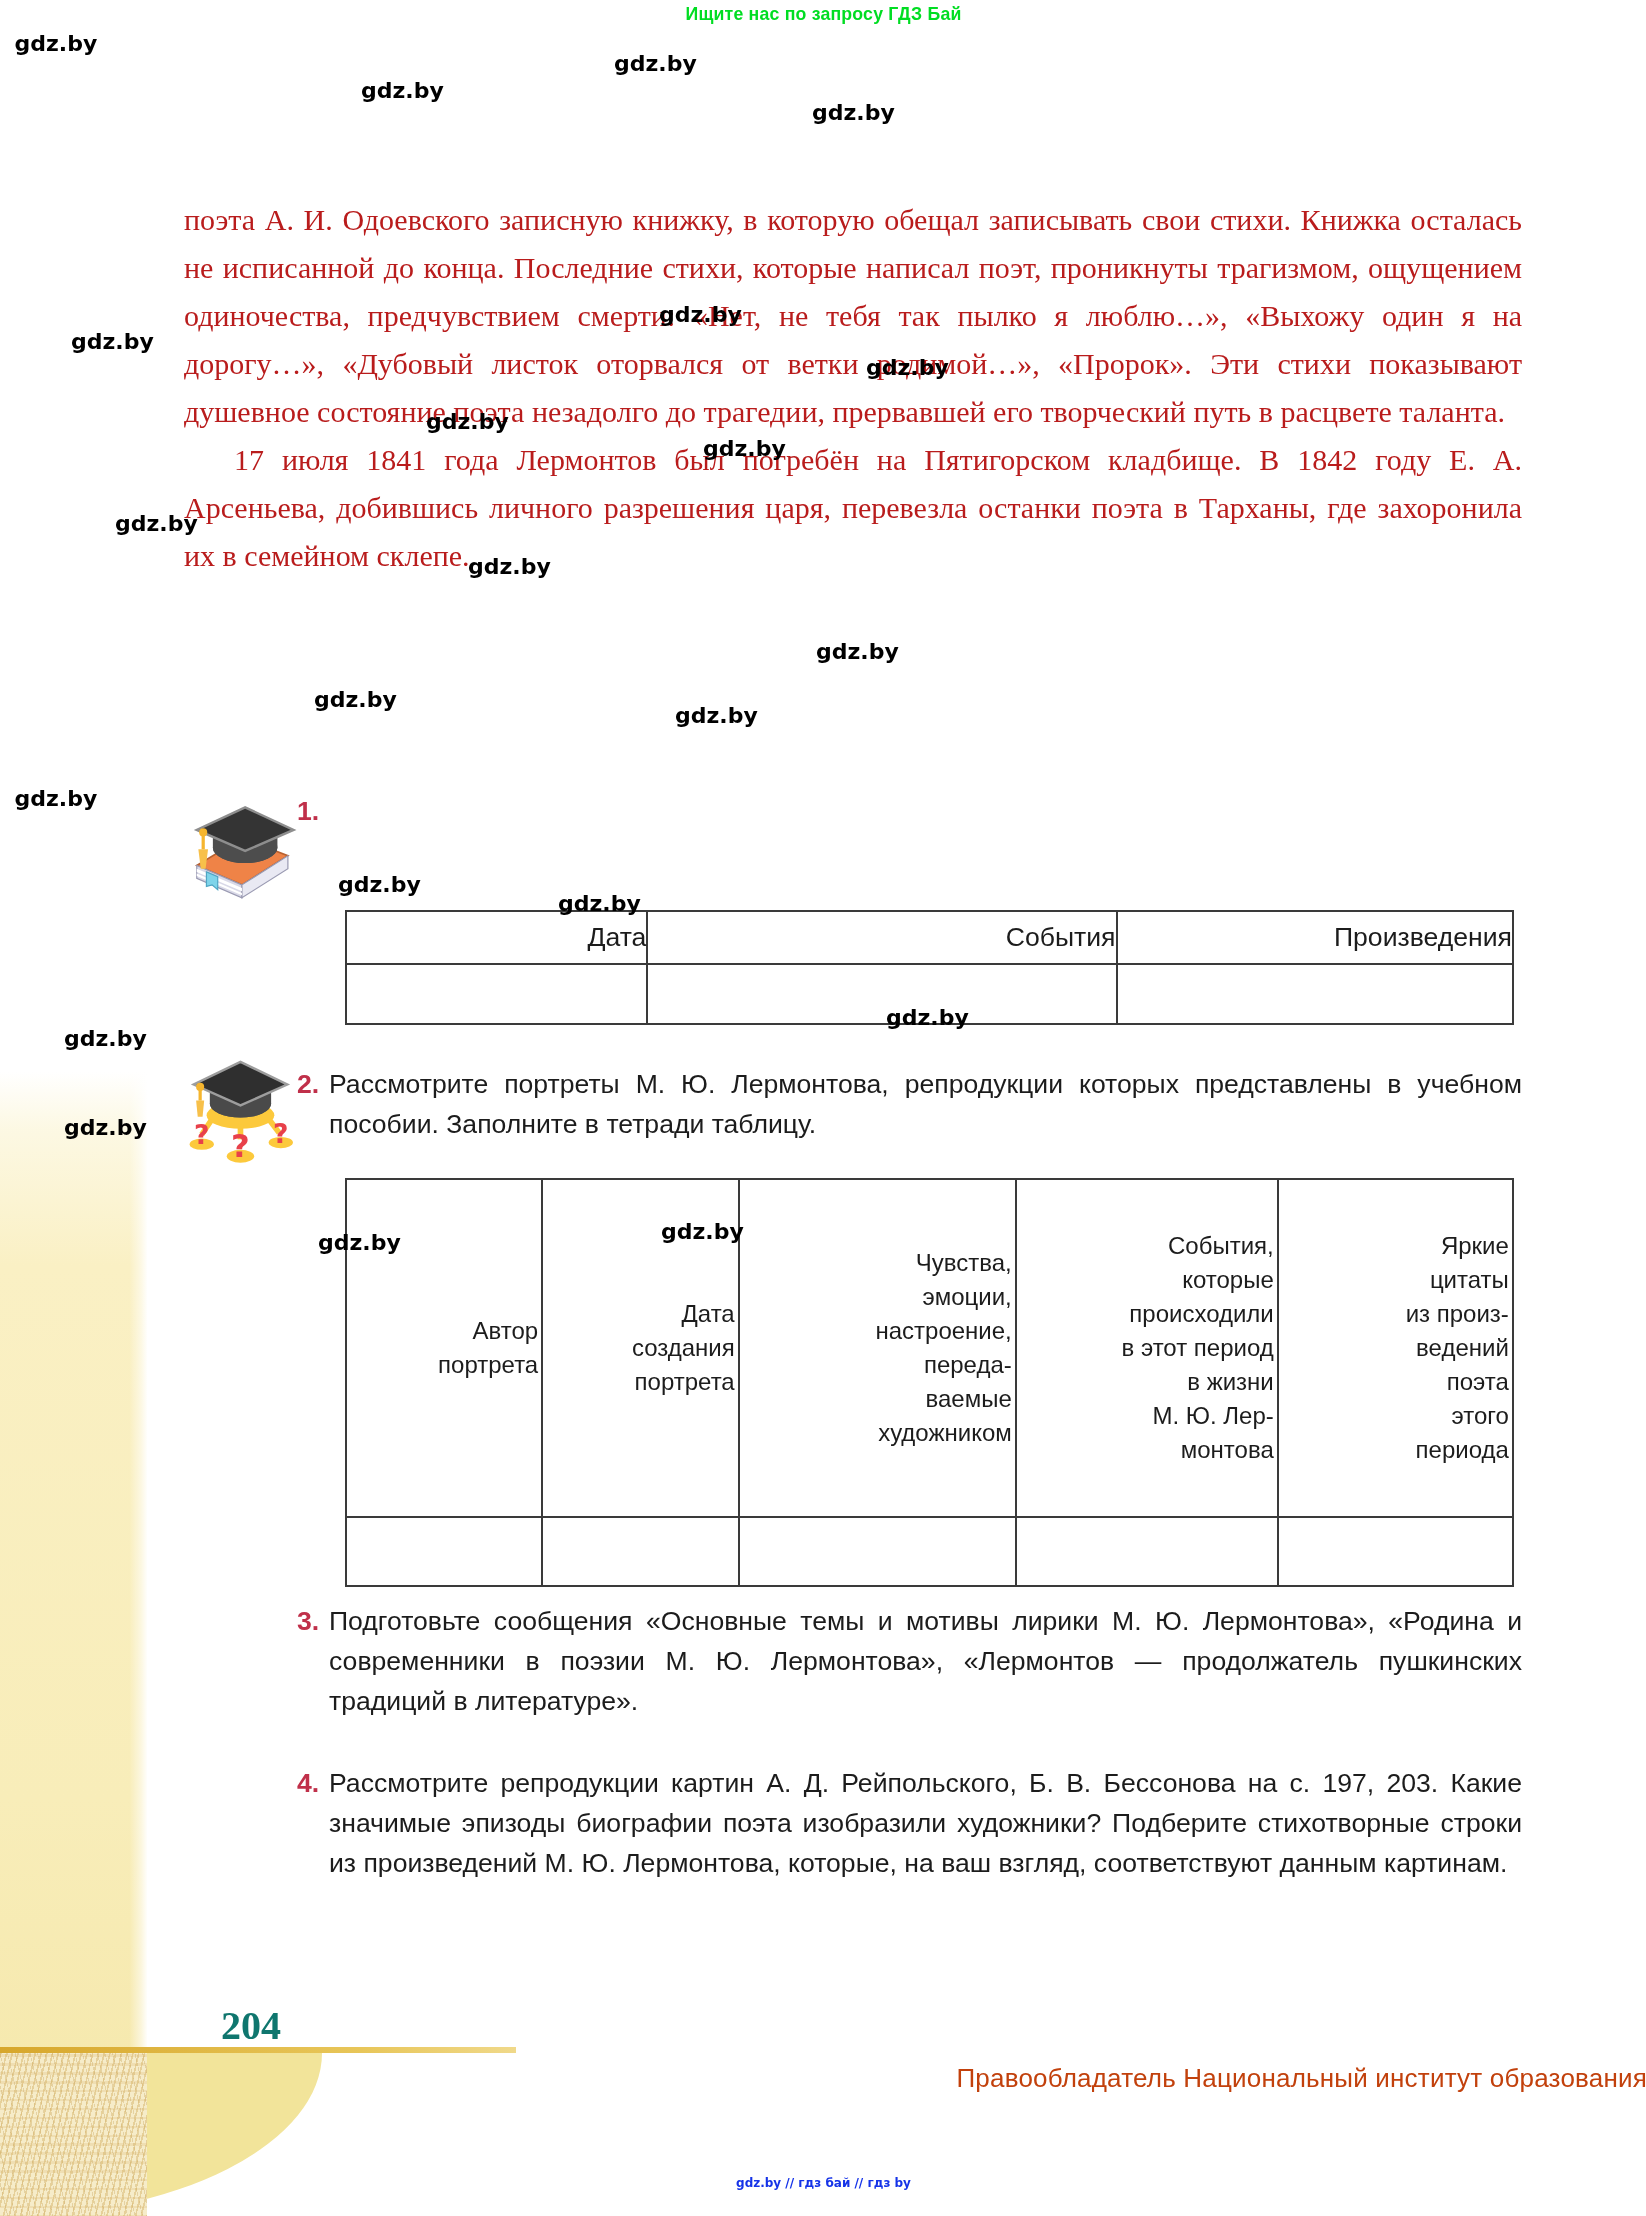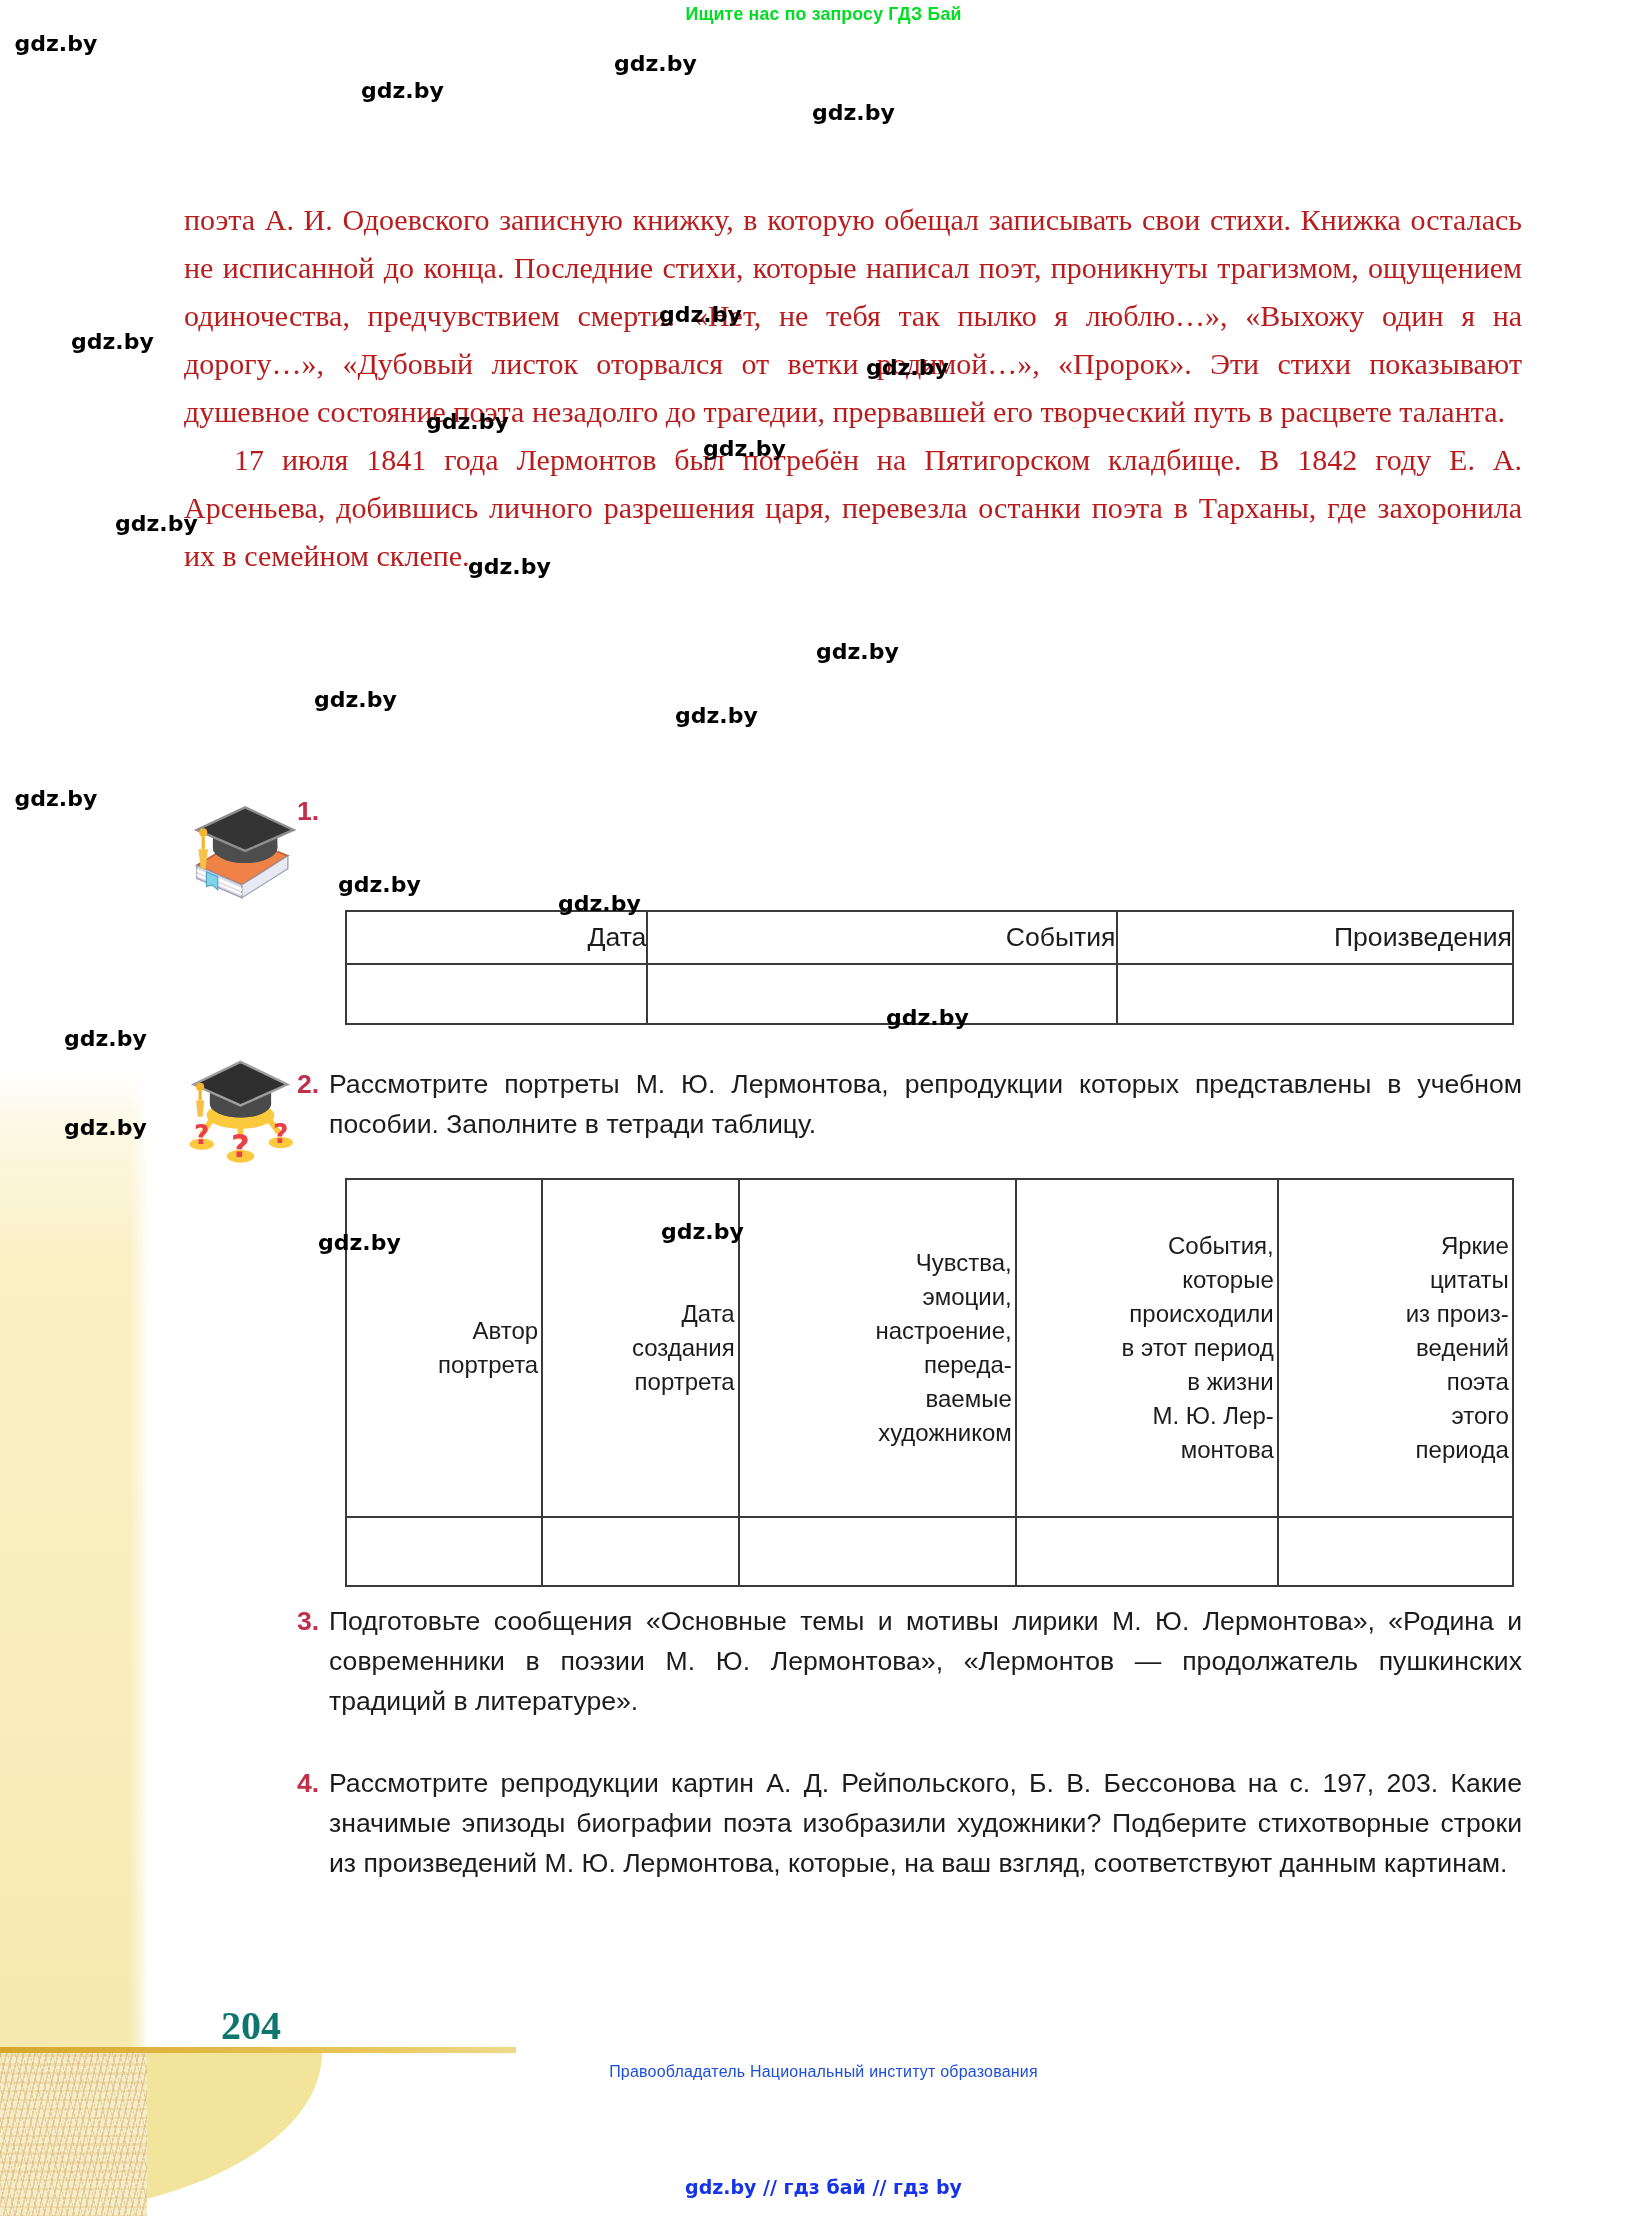--- a/index.html
+++ b/index.html
@@ -199,35 +199,35 @@
     font-weight: bold;
     color: #0f766e;
     z-index: 8;
     margin-left: 32px;
   }
   #copyright {
     position: absolute;
     left: 0;
     top: 2063px;
     width: 100%;
-    text-align: center;
+    text-align: right;
     font-family: "Liberation Sans", sans-serif;
-    font-size: 16px;
-    color: #1d4ed8;
+    font-size: 26px;
+    color: #c2410c;
     z-index: 8;
     letter-spacing: 0.2px;
   }
   #bottom-links {
     position: absolute;
     left: 0;
     top: 2176px;
     width: 100%;
     text-align: center;
     font-family: "DejaVu Sans", sans-serif;
-    font-size: 19px;
+    font-size: 12px;
     font-weight: bold;
     color: #1533e8;
     z-index: 8;
   }
 </style>
 </head>
 <body>
 
 <div id="left-band"></div>
 <div id="left-band-edge"></div>

